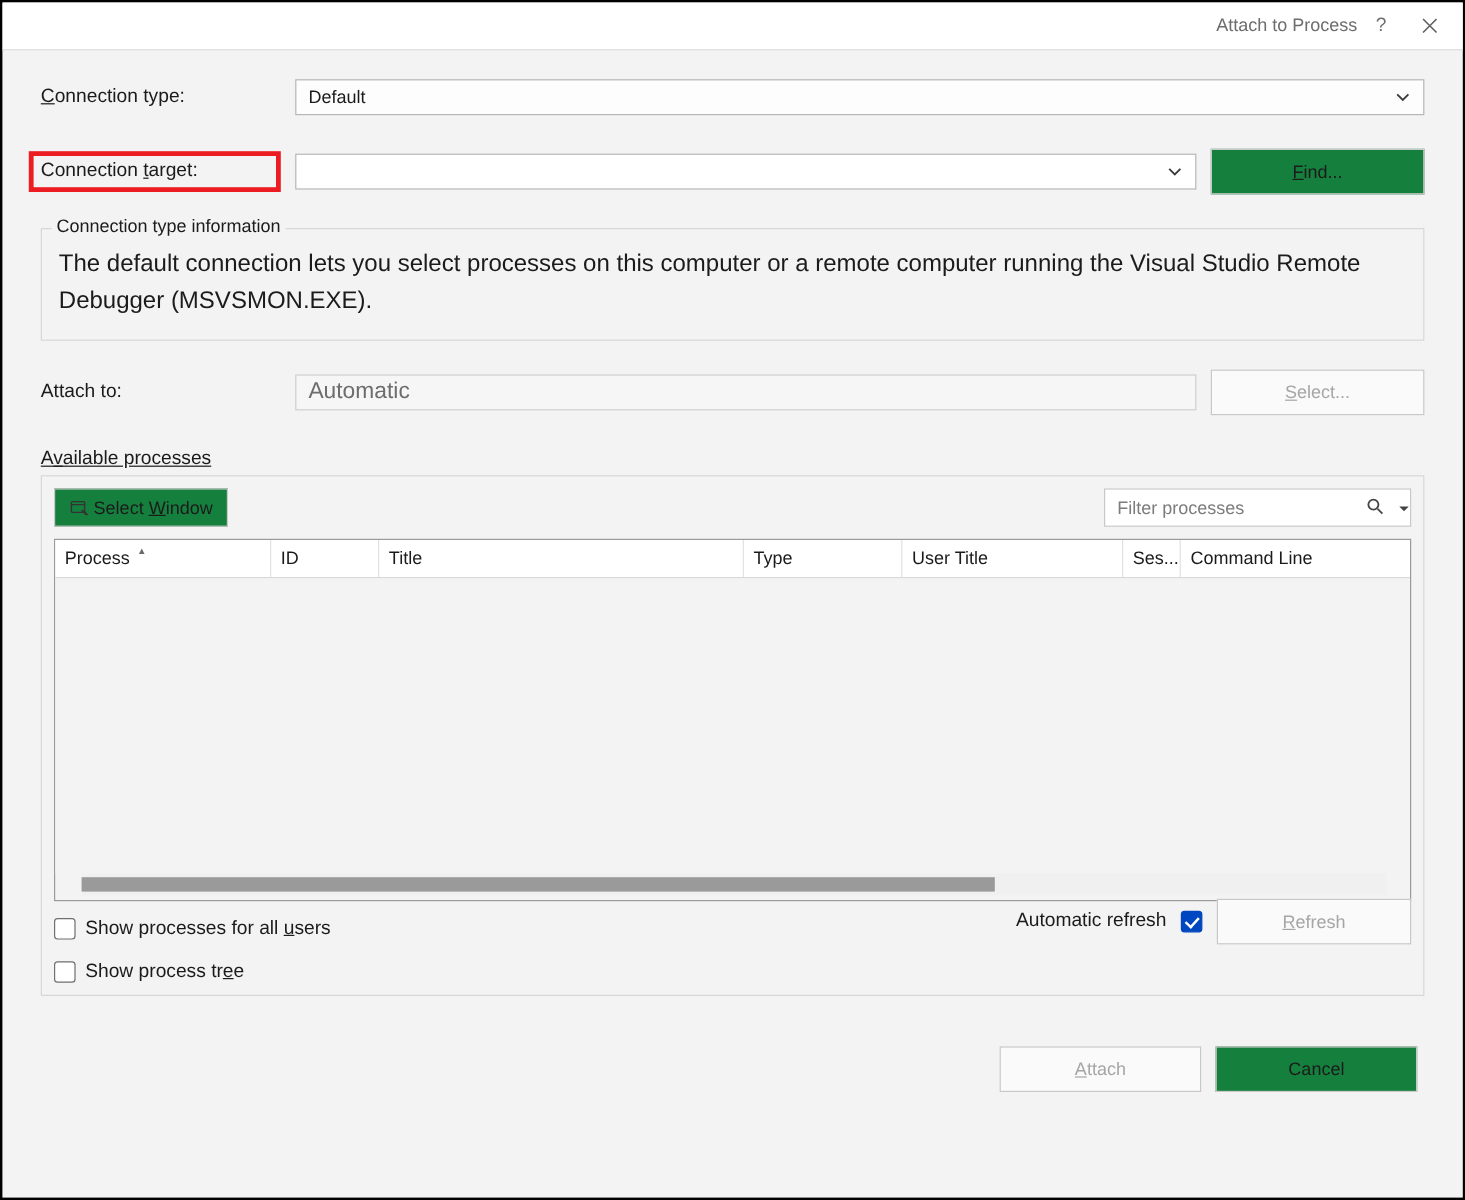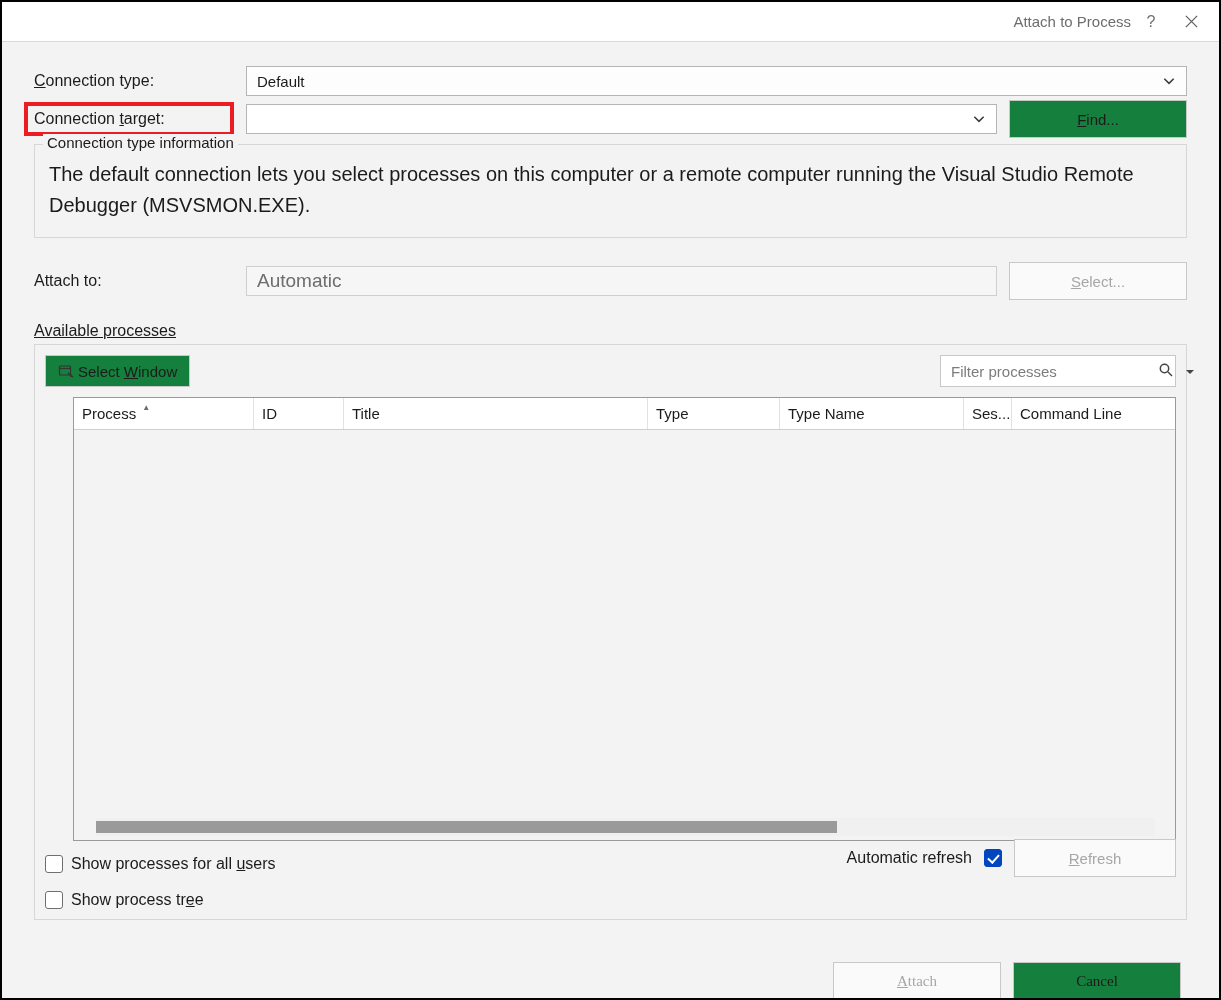--- a/index.html
+++ b/index.html
@@ -39,21 +39,21 @@
   .content {
     padding: 24px 32px 18px 32px;
   }
 
   
   .row {
     display: grid;
     grid-template-columns: 200px 1fr 178px;
     column-gap: 12px;
     align-items: center;
-    margin-bottom: 4px;
+    margin-bottom: 28px;
   }
   .row.two-col {
     grid-template-columns: 200px 1fr;
   }
   .row .label {
     font-size: 16px;
     color: #1b1b1b;
   }
   .row .label u { text-decoration: underline; }
 
@@ -145,21 +145,21 @@
 
   .toolbar {
     display: flex;
     align-items: flex-end;
     margin-bottom: 10px;
     gap: 8px;
   }
   .toolbar .spacer { flex: 1; }
 
   .filter {
-    width: 236px;
+    width: 256px;
     height: 32px;
     border: 1px solid #c8c8c8;
     background: #fff;
     display: flex;
     align-items: center;
     padding: 0 8px;
     gap: 6px;
   }
   .filter input {
     border: none; outline: none; flex: 1;
@@ -167,26 +167,25 @@
     background: transparent;
   }
   .filter input::placeholder { color: #7c7c7c; }
   .filter .sep { width: 1px; height: 18px; background: #c8c8c8; }
   .filter .dd-caret svg { width: 8px; height: 8px; }
   .filter .mag svg { width: 16px; height: 16px; }
 
   
   .proc-table-wrap {
     border: 1px solid #9a9a9a;
-    height: 444px;
+    height: 302px;
     background: #f3f3f3;
     display: flex;
     flex-direction: column;
     overflow: hidden;
-    margin-left: 28px;
   }
   .proc-header {
     display: grid;
     grid-template-columns: 180px 90px 304px 132px 184px 48px 1fr;
     background: #fff;
     border-bottom: 1px solid #d0d0d0;
     font-size: 15px;
     height: 32px;
   }
   .proc-header .cell {
@@ -254,21 +253,20 @@
   }
   .lower-right .btn { width: 162px; }
 
   
   .footer {
     display: flex;
     justify-content: flex-end;
     gap: 12px;
     margin-top: 42px;
     padding-right: 6px;
-    font-family: Liberation Serif, serif;
   }
   .footer .btn { width: 168px; height: 38px; }
 
 </style>
 </head>
 <body>
 
 <div class="titlebar">
   <div class="title">Attach to Process</div>
   <div class="tb-btn help">?</div>
@@ -357,21 +355,21 @@
 
       <div class="proc-table-wrap">
         <div class="proc-header">
           <div class="cell">
             <span>Process</span>
             <span class="sort-ind">▲</span>
           </div>
           <div class="cell">ID</div>
           <div class="cell">Title</div>
           <div class="cell">Type</div>
-          <div class="cell">Type Name</div>
+          <div class="cell">User Title</div>
           <div class="cell">Ses...</div>
           <div class="cell">Command Line</div>
         </div>
         <div class="proc-body"></div>
         <div class="proc-scroll">
           <div class="thumb"></div>
         </div>
       </div>
 
       <div class="check-row">

